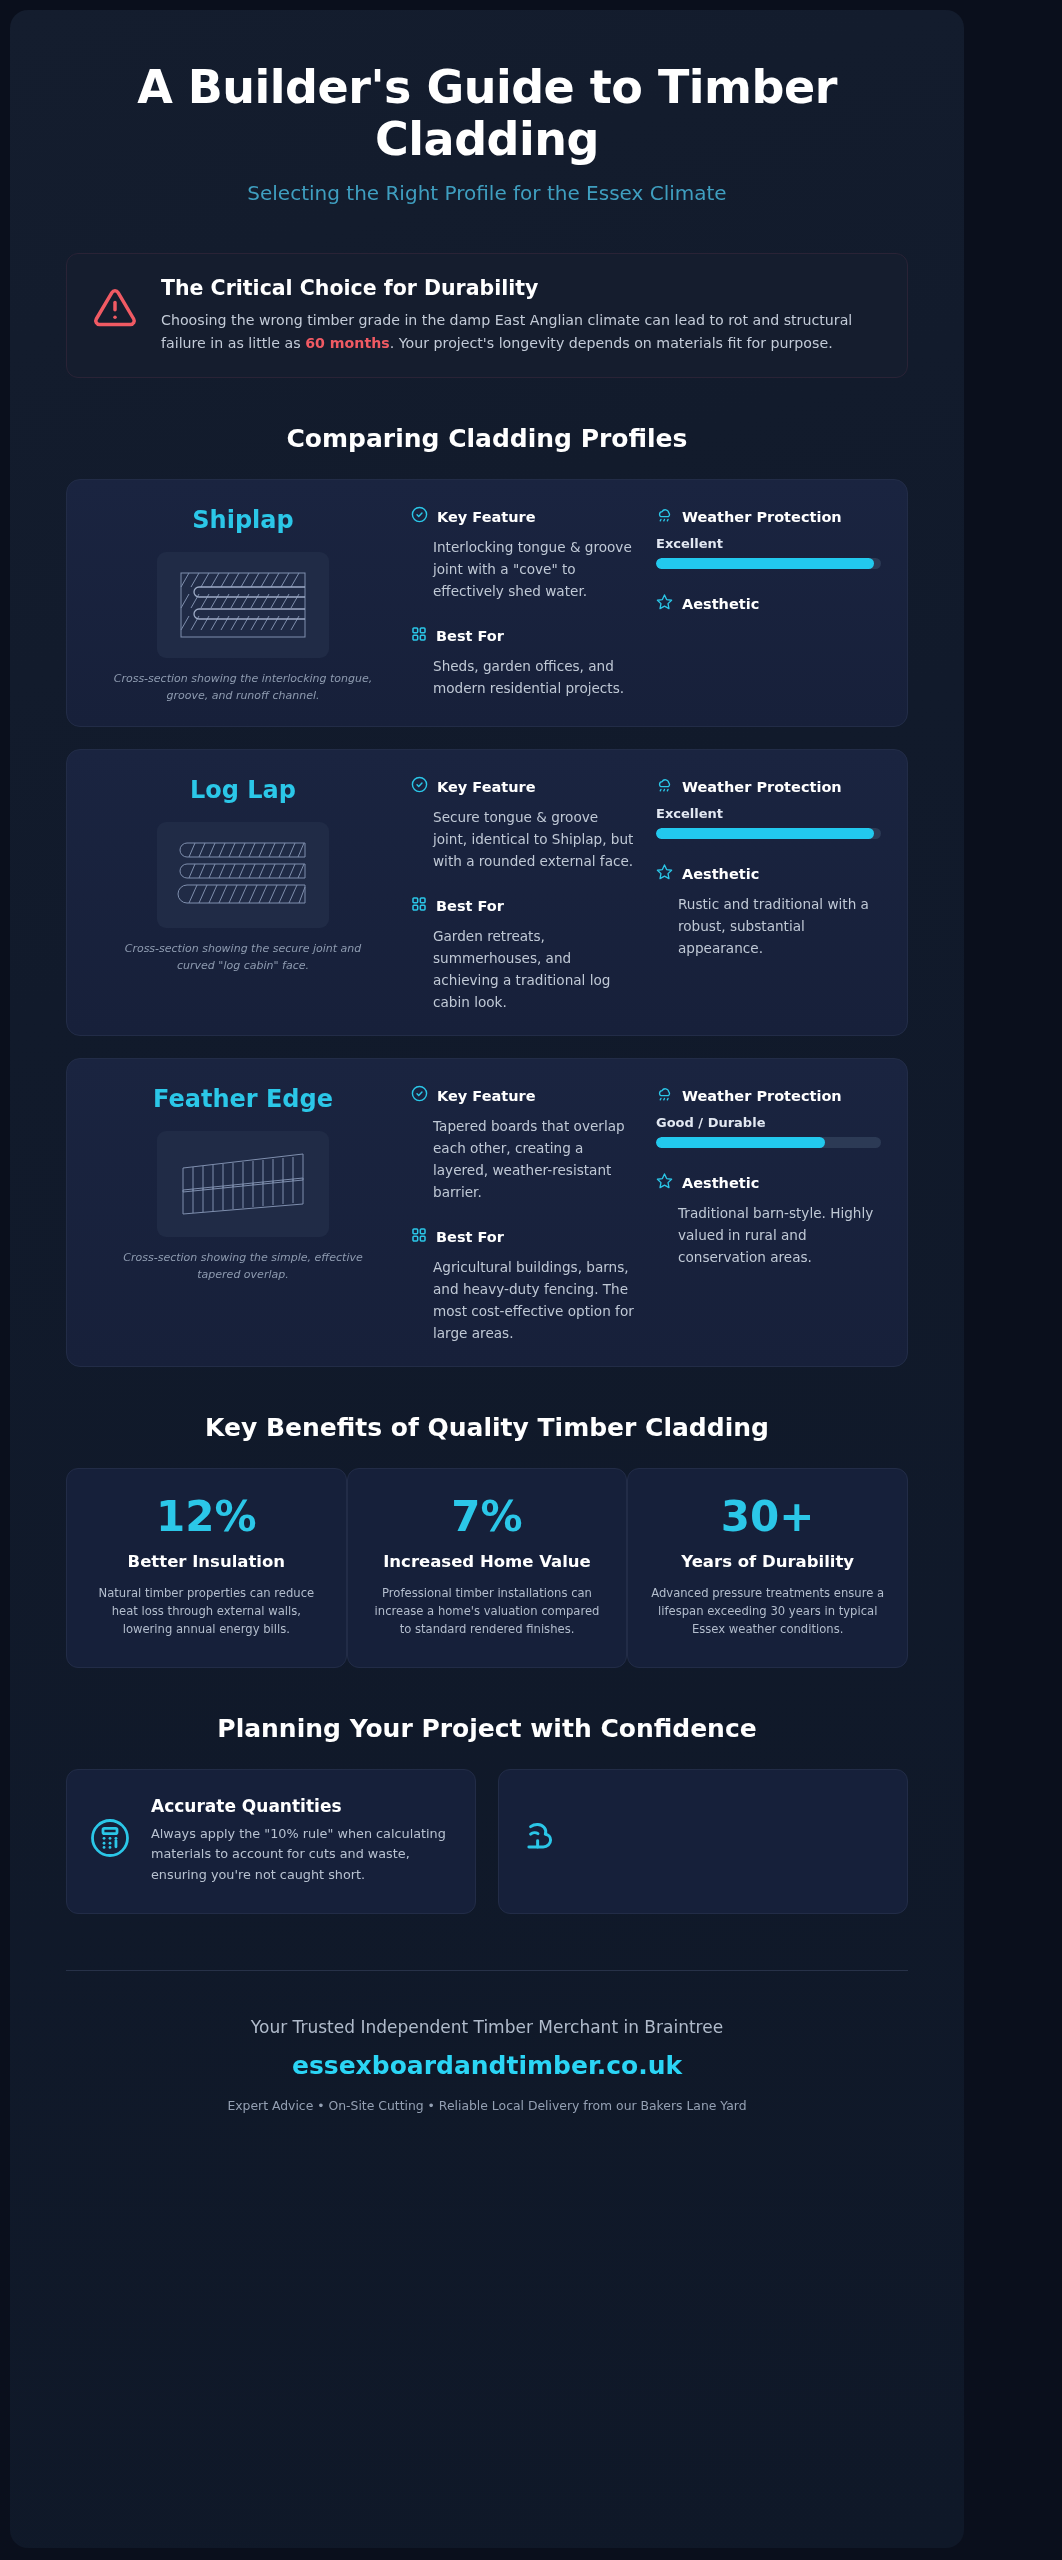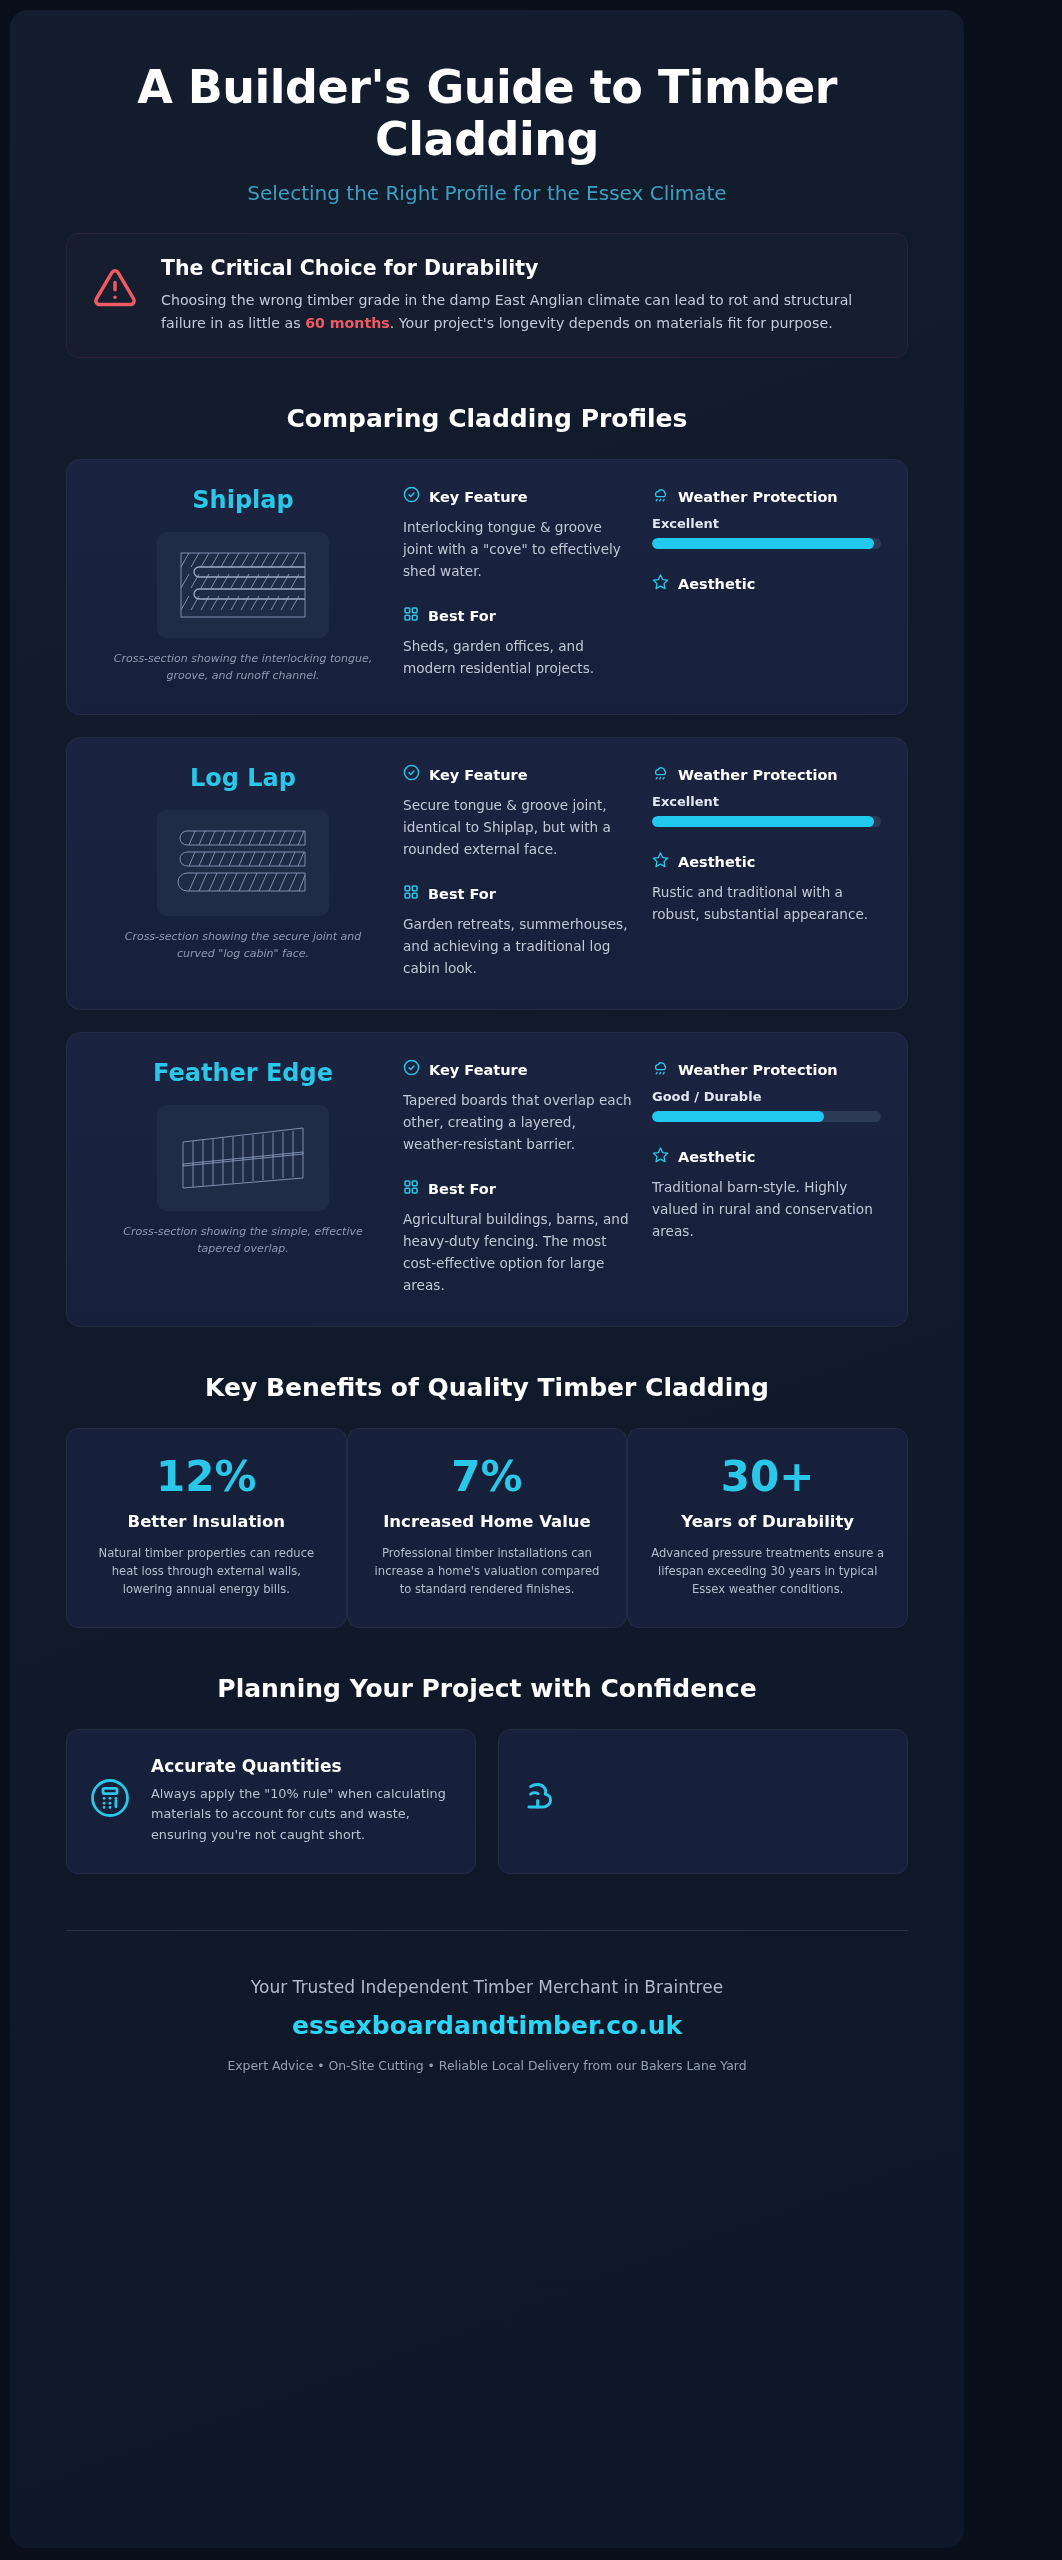--- a/index.html
+++ b/index.html
@@ -37,21 +37,21 @@
   }
   .hero .sub {
     margin-top: 16px;
     font-size: 20px;
     color: #3f9fc0;
     font-weight: 400;
   }
 
   
   .alert {
-    margin-top: 28px;
+    margin-top: 48px;
     background: #151d2e;
     border: 1px solid #2a2336;
     border-radius: 12px;
     padding: 22px 26px;
     display: flex;
     gap: 24px;
     align-items: flex-start;
   }
   .alert .tri { flex: 0 0 auto; padding-top: 10px; }
   .alert-body { flex: 1 1 auto; }
@@ -77,23 +77,23 @@
     margin: 46px 0 26px 0;
   }
   .sec-h.wide { }
 
   
   .pcard {
     background: #18223a;
     background-image: linear-gradient(180deg, #1a2440 0%, #17203a 100%);
     border: 1px solid #222c47;
     border-radius: 14px;
-    padding: 26px 26px 30px 26px;
-    display: flex;
-    gap: 10px;
+    padding: 26px 26px 22px 26px;
+    display: flex;
+    gap: 18px;
     margin-bottom: 22px;
   }
   .pcol-diagram {
     flex: 0 0 300px;
     text-align: center;
   }
   .pname {
     font-size: 24px;
     font-weight: bold;
     color: #2bc7e8;
@@ -134,20 +134,21 @@
   }
   .spec-head .lbl {
     font-size: 14.5px;
     font-weight: bold;
     color: #ffffff;
   }
   .spec-text {
     font-size: 13.6px;
     line-height: 1.62;
     color: #c0c9d6;
+    margin-left: 22px;
   }
   .rating-lbl {
     font-size: 13px;
     font-weight: bold;
     color: #e2e8f2;
     margin-bottom: 7px;
   }
   .bar-track {
     height: 11px;
     background: #2c3a55;

